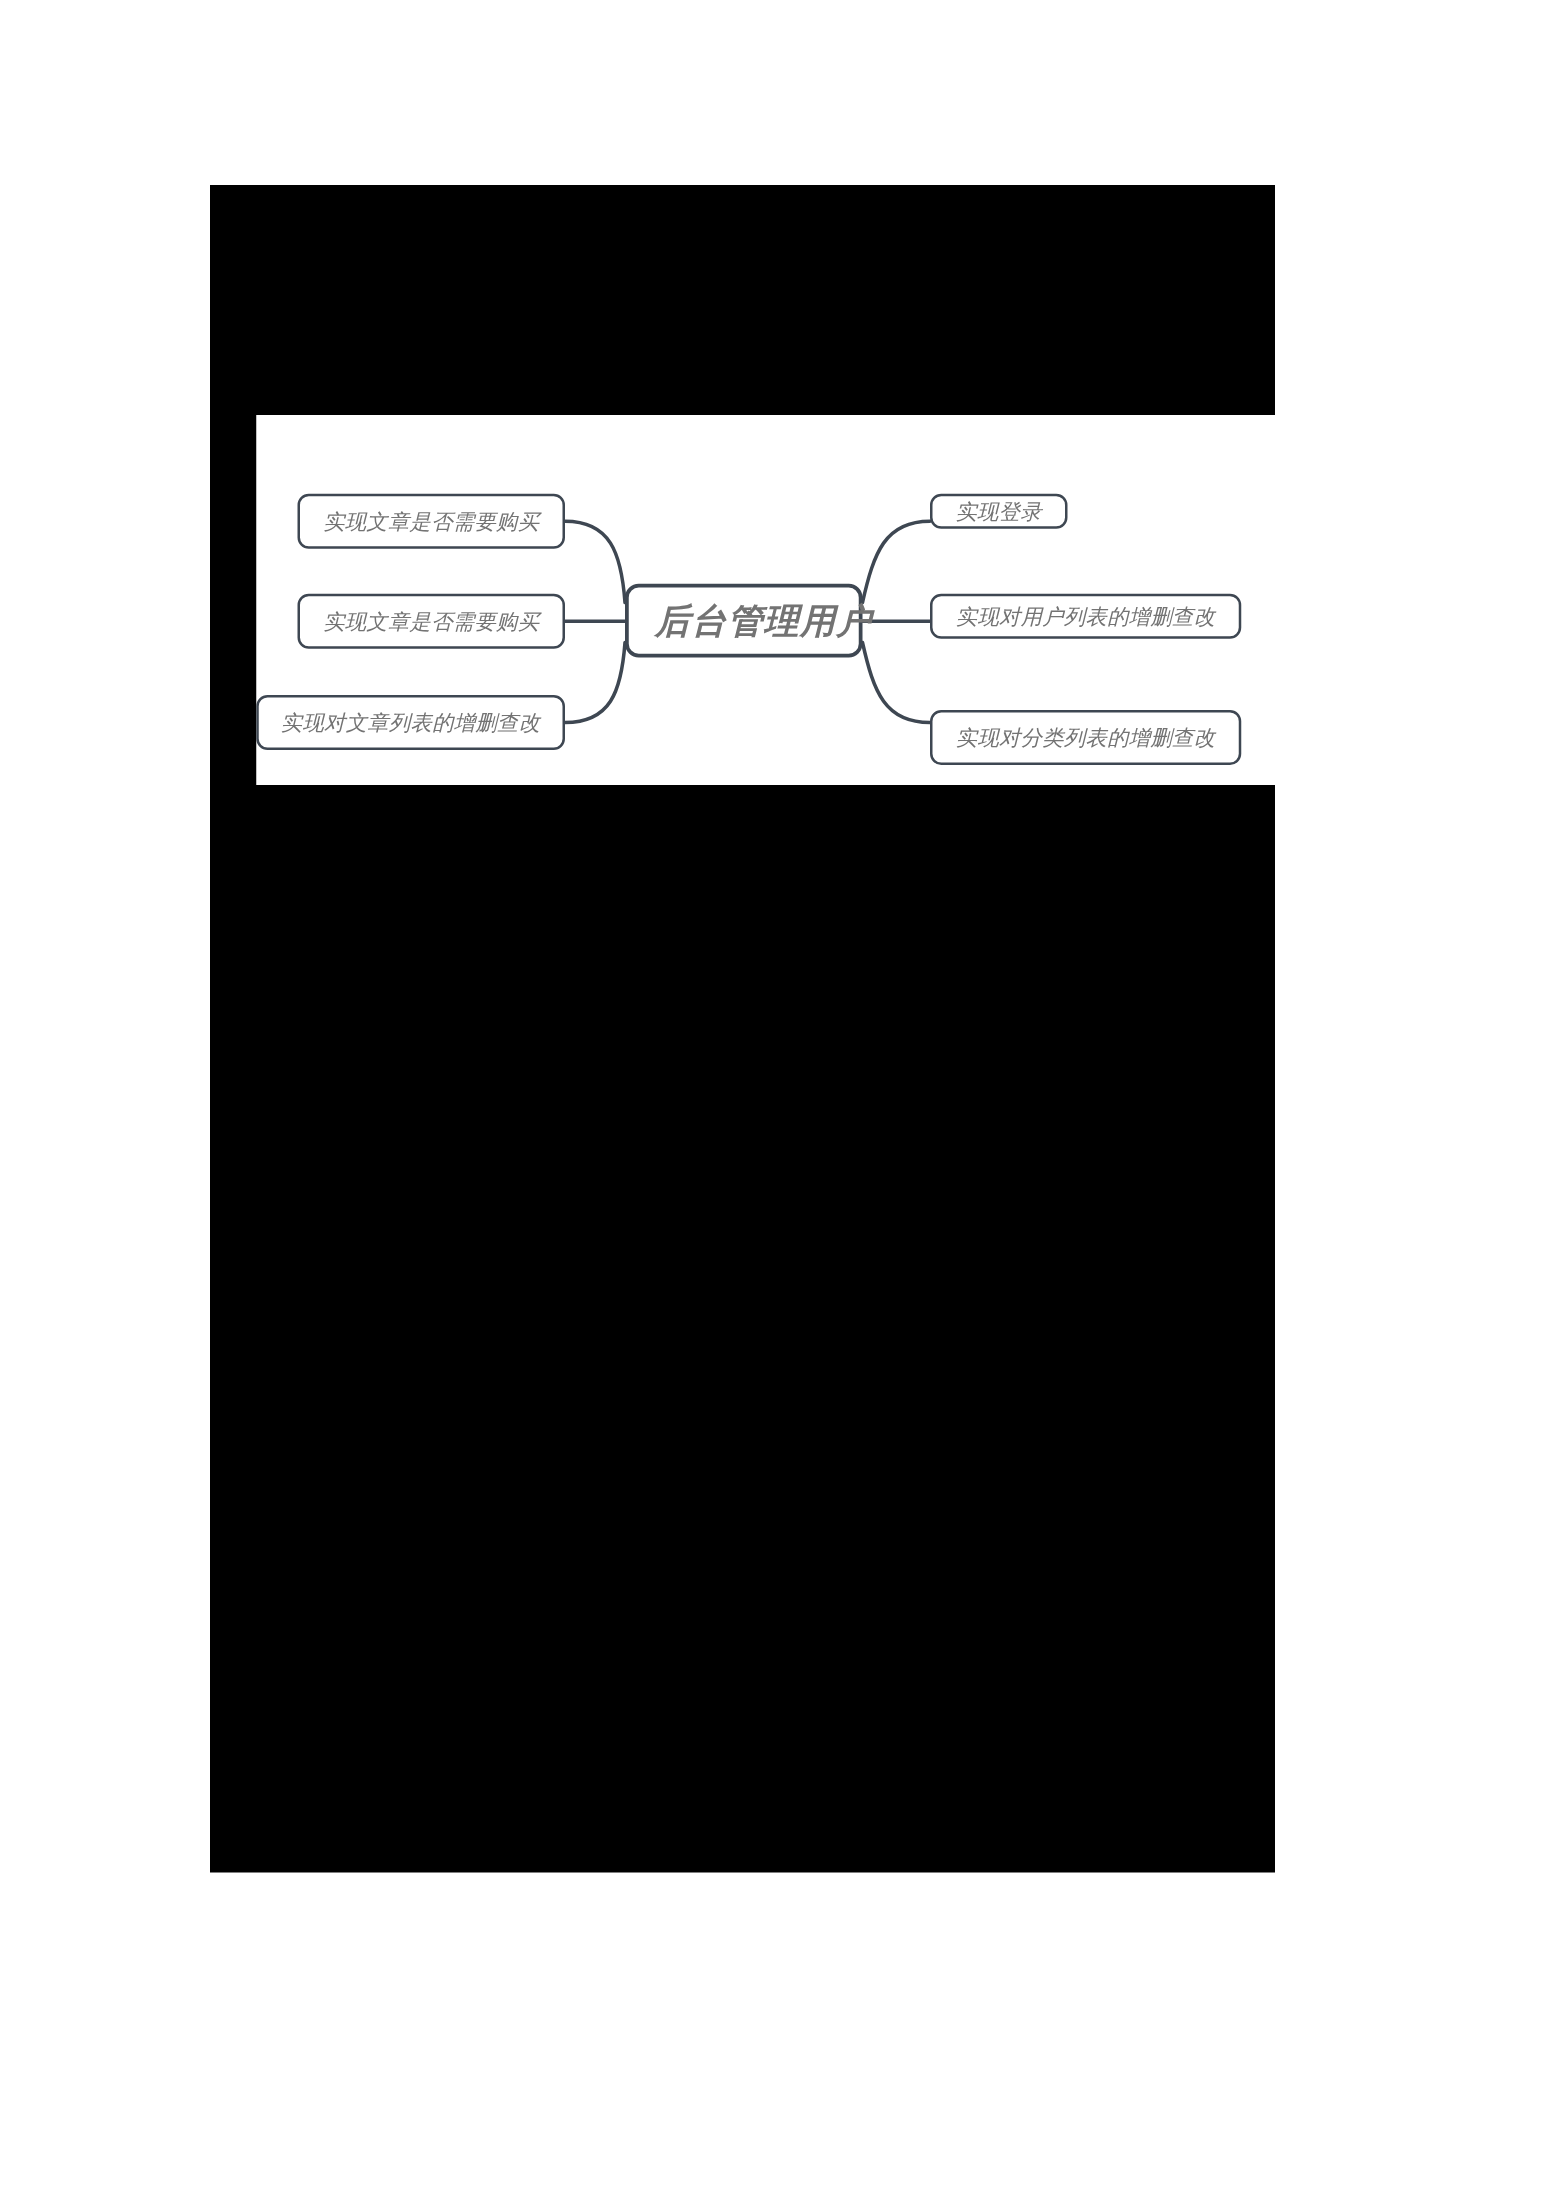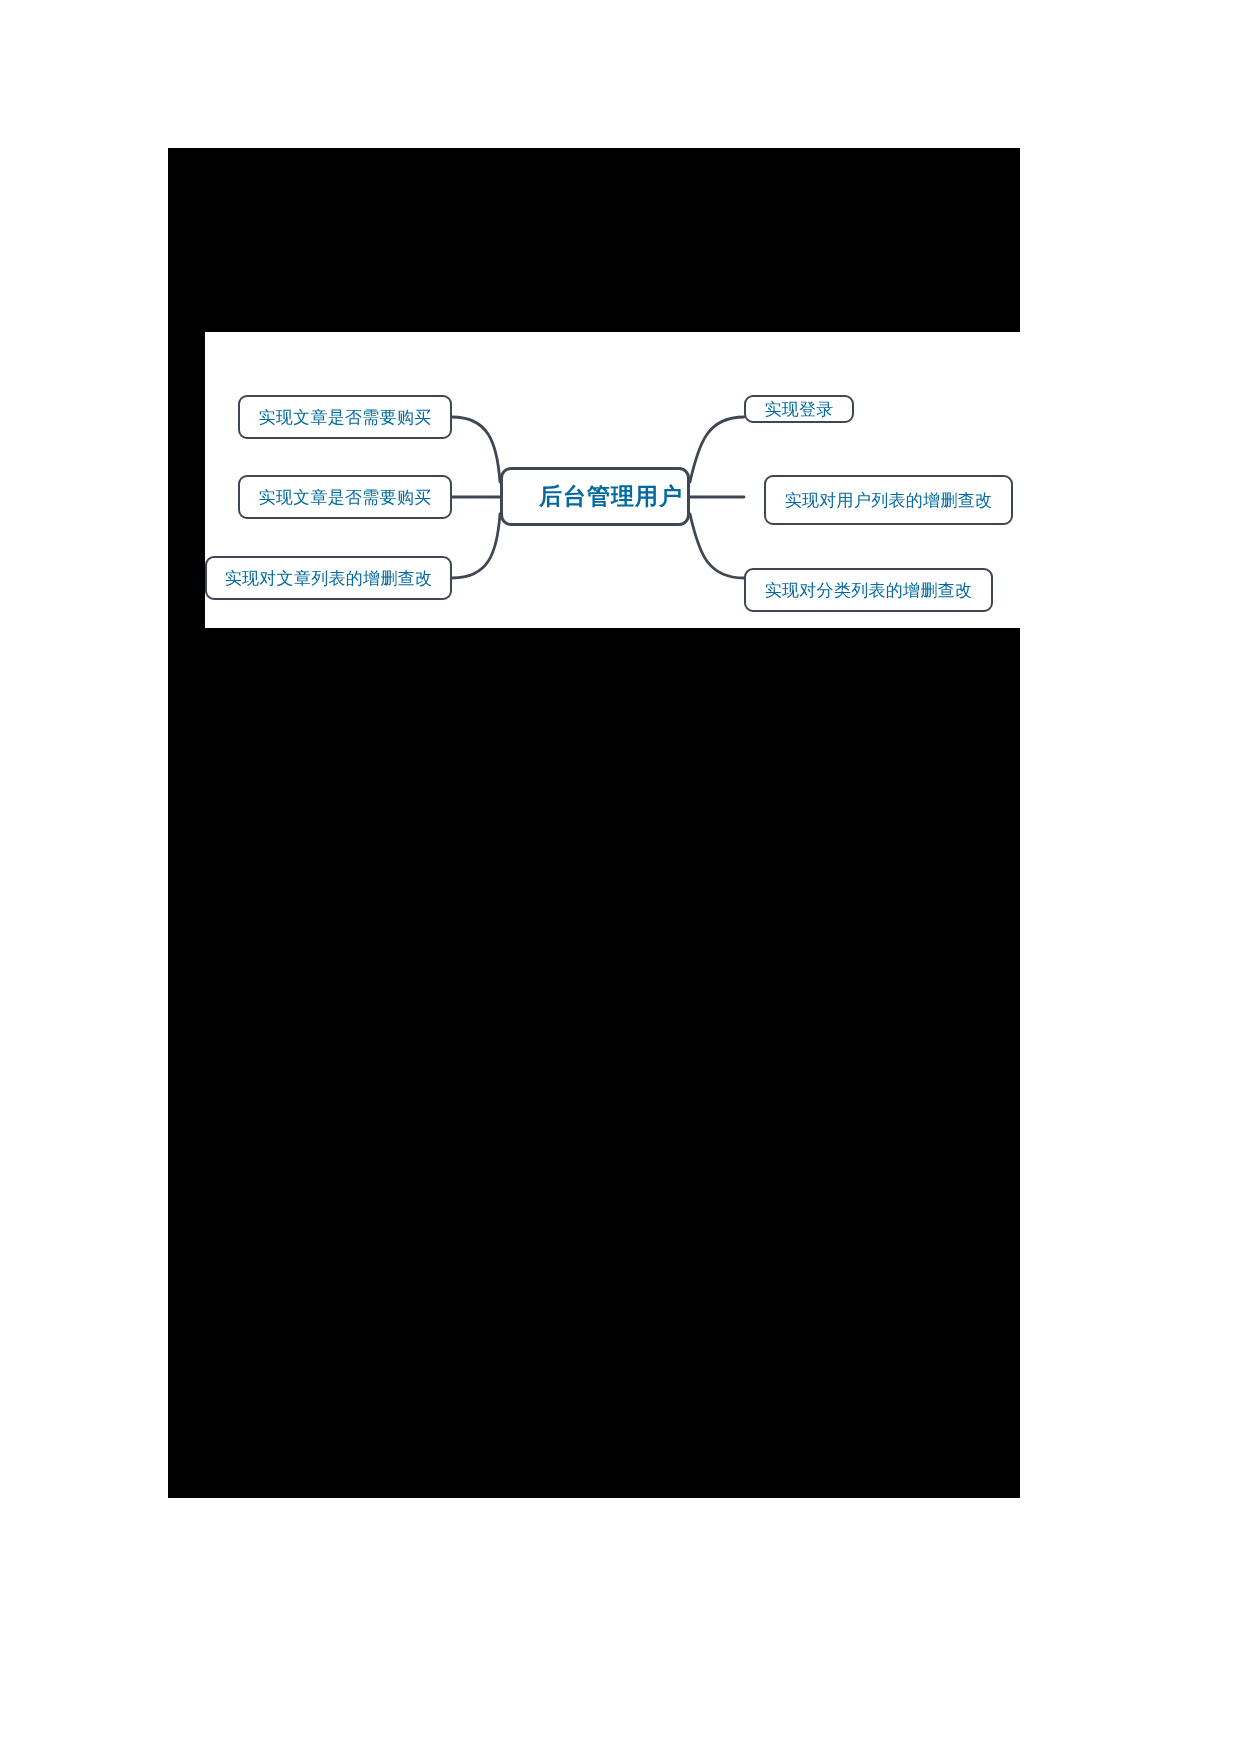--- a/index.html
+++ b/index.html
@@ -47,47 +47,48 @@
   
   .node {
     position: absolute;
     box-sizing: border-box;
     background: #ffffff;
     border: 2.5px solid #3e4752;
     border-radius: 9px;
     display: flex;
     align-items: center;
     justify-content: center;
-    color: #0369a1;
+    color: #737373;
     font-size: 17px;
     letter-spacing: 0.3px;
     white-space: nowrap;
     z-index: 3;
+    font-style: italic;
   }
 
   .node.central {
     font-weight: bold;
-    font-size: 23px;
+    font-size: 28px;
     letter-spacing: 1px;
     border-width: 3px;
     border-radius: 11px;
     padding-left: 32px;
   }
 
   
   #node-left-1 { left: 33px;  top: 63px;  width: 214px; height: 44px; }
   #node-left-2 { left: 33px;  top: 143px; width: 214px; height: 44px; }
   #node-left-3 { left: 0px;   top: 224px; width: 247px; height: 44px; }
 
   
   #node-central { left: 295px; top: 135px; width: 190px; height: 59px; }
 
   
   #node-right-1 { left: 539px; top: 63px;  width: 110px; height: 28px; }
-  #node-right-2 { left: 559px; top: 143px; width: 249px; height: 50px; }
+  #node-right-2 { left: 539px; top: 143px; width: 249px; height: 36px; }
   #node-right-3 { left: 539px; top: 224px; width: 249px; height: 44px; margin-top: 12px; }
 </style>
 </head>
 <body>
 
 <div id="page-frame"></div>
 
 <div id="diagram-canvas">
 
   <svg id="connector-layer" viewBox="0 0 815 296" xmlns="http://www.w3.org/2000/svg">

